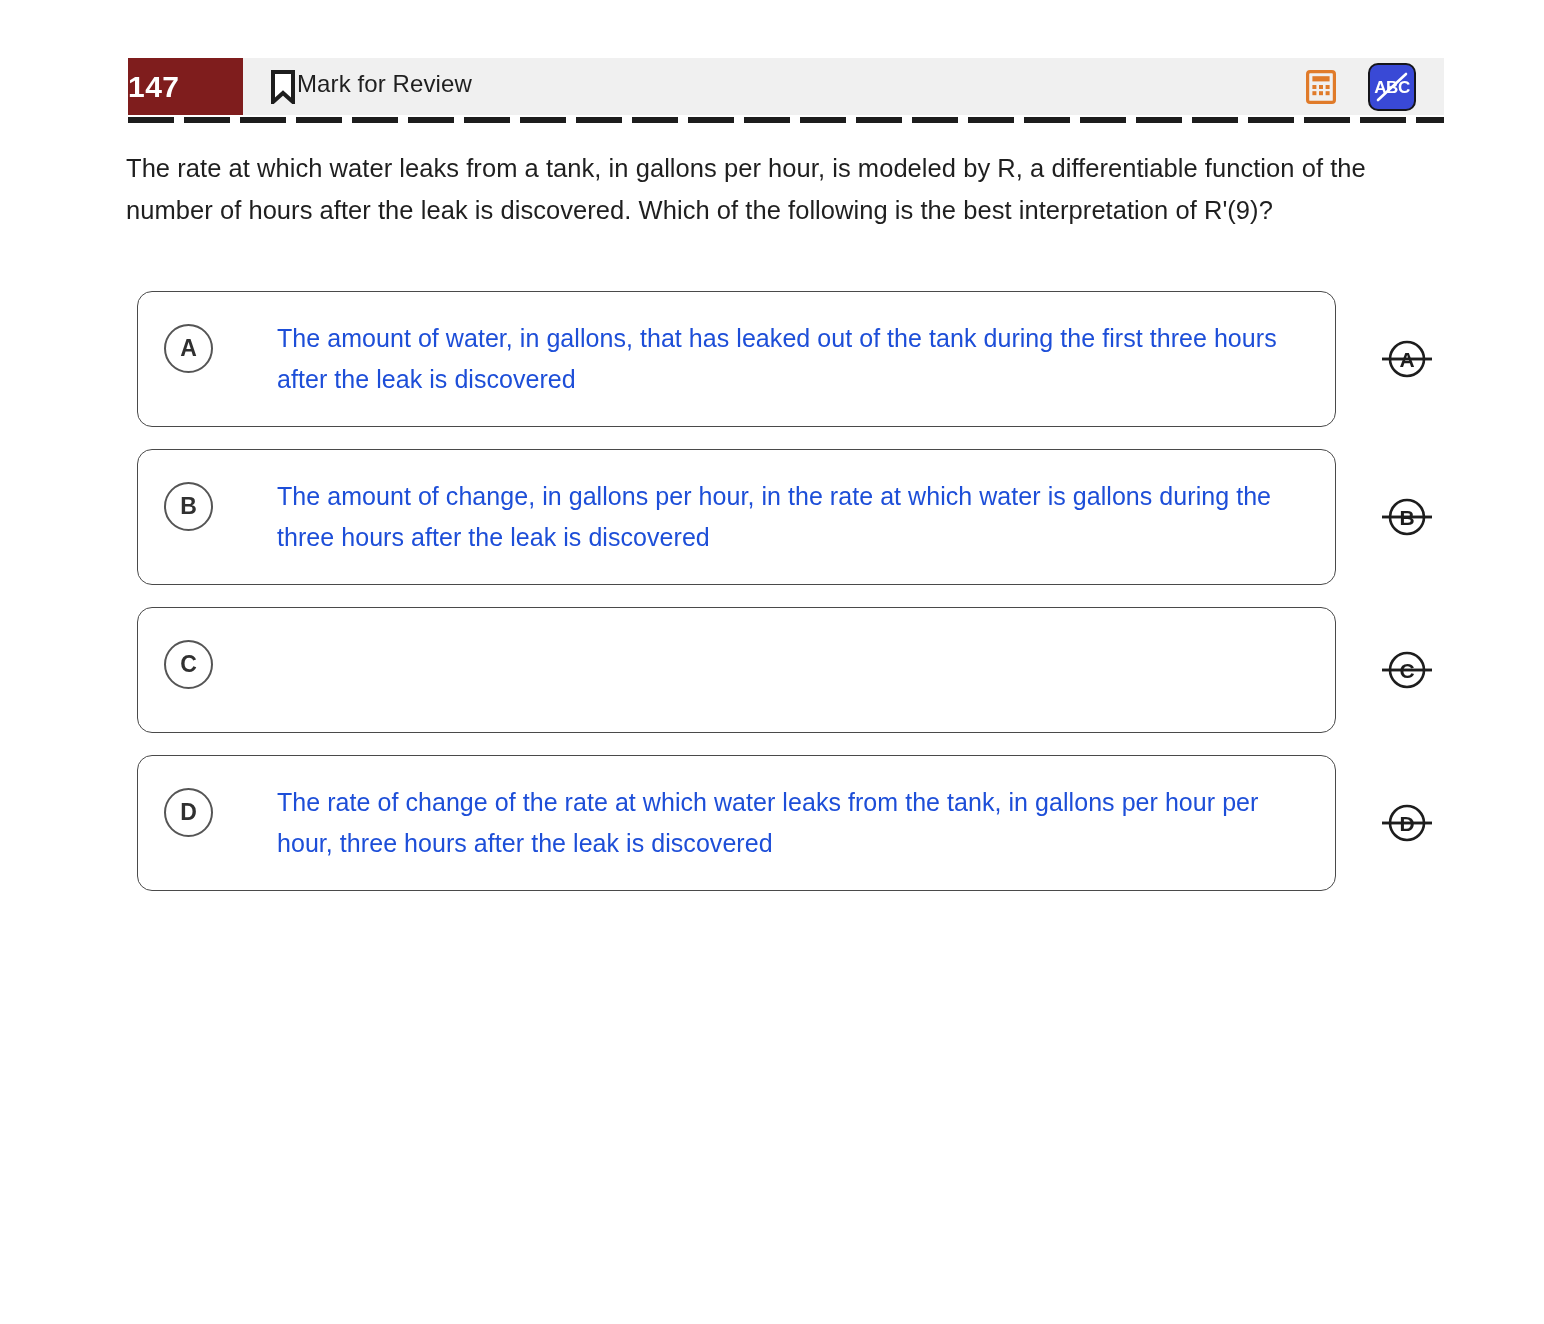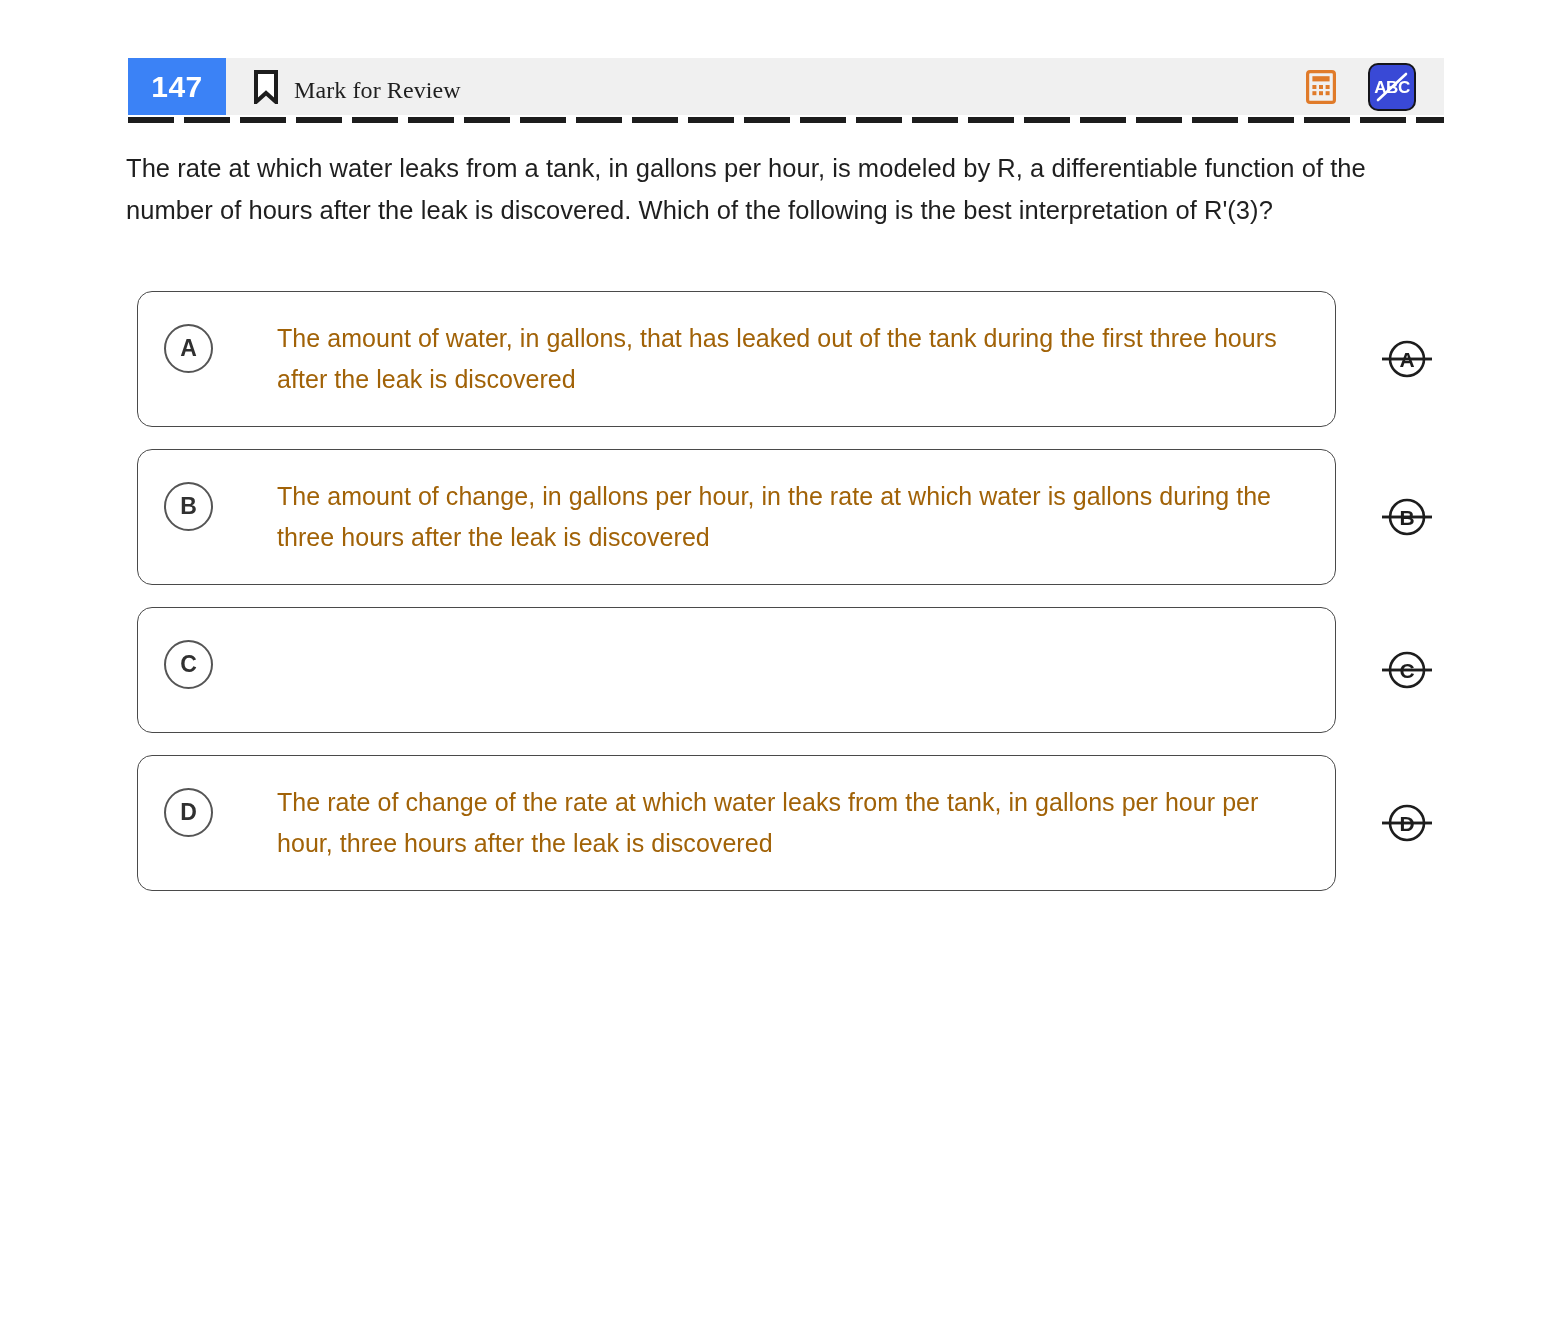--- a/index.html
+++ b/index.html
@@ -26,38 +26,37 @@
     position: absolute;
     left: 128px;
     top: 58px;
     width: 1316px;
     height: 57px;
     background: #f0f0f0;
     display: flex;
     align-items: center;
   }
   .qnum-badge {
-    width: 98px;
+    width: 115px;
     height: 57px;
-    background: #3b82f6;
+    background: #7f1d1d;
     color: #ffffff;
     display: flex;
     align-items: center;
-    justify-content: center;
+    justify-content: flex-start;
     font-size: 30px;
     font-weight: 700;
     letter-spacing: 0.5px;
   }
   .mark-review {
     display: flex;
-    align-items: flex-end;
-    gap: 15px;
+    align-items: flex-start;
+    gap: 1px;
     margin-left: 27px;
     cursor: pointer;
-    font-family: Liberation Serif, serif;
   }
   .bookmark-icon {
     display: block;
     width: 26px;
     height: 34px;
   }
   .mark-review-label {
     font-size: 24px;
     color: #1f1f1f;
     letter-spacing: 0.1px;
@@ -151,21 +150,21 @@
     justify-content: center;
     font-size: 23px;
     font-weight: 700;
     color: #303030;
     margin-top: 6px;
   }
   .option-text {
     margin-left: 64px;
     font-size: 25px;
     line-height: 41px;
-    color: #a16207;
+    color: #1d4ed8;
     max-width: 1000px;
     letter-spacing: 0.05px;
   }
 
   .eliminate-marker {
     position: relative;
     width: 70px;
     height: 48px;
     margin-left: 36px;
     display: flex;
@@ -214,21 +213,21 @@
         <svg viewBox="0 0 40 40" width="40" height="40" aria-hidden="true">
           <text x="20" y="26" text-anchor="middle" font-family="Liberation Sans, sans-serif" font-size="17" font-weight="700" fill="#ffffff" letter-spacing="-0.5">ABC</text>
           <line x1="6" y1="33" x2="34" y2="7" stroke="#ffffff" stroke-width="2.6" stroke-linecap="round"></line>
         </svg>
       </span>
     </div>
   </div>
 
   <div class="header-rule"></div>
 
-  <div class="question-stem">The rate at which water leaks from a tank, in gallons per hour, is modeled by R, a differentiable function of the number of hours after the leak is discovered. Which of the following is the best interpretation of R'(3)?</div>
+  <div class="question-stem">The rate at which water leaks from a tank, in gallons per hour, is modeled by R, a differentiable function of the number of hours after the leak is discovered. Which of the following is the best interpretation of R'(9)?</div>
 
   <div class="options">
 
     <div class="option-row">
       <div class="option-card">
         <div class="option-letter">A</div>
         <div class="option-text">The amount of water, in gallons, that has leaked out of the tank during the first three hours after the leak is discovered</div>
       </div>
       <div class="eliminate-marker">
         <svg viewBox="0 0 70 48" width="70" height="48" aria-hidden="true">

